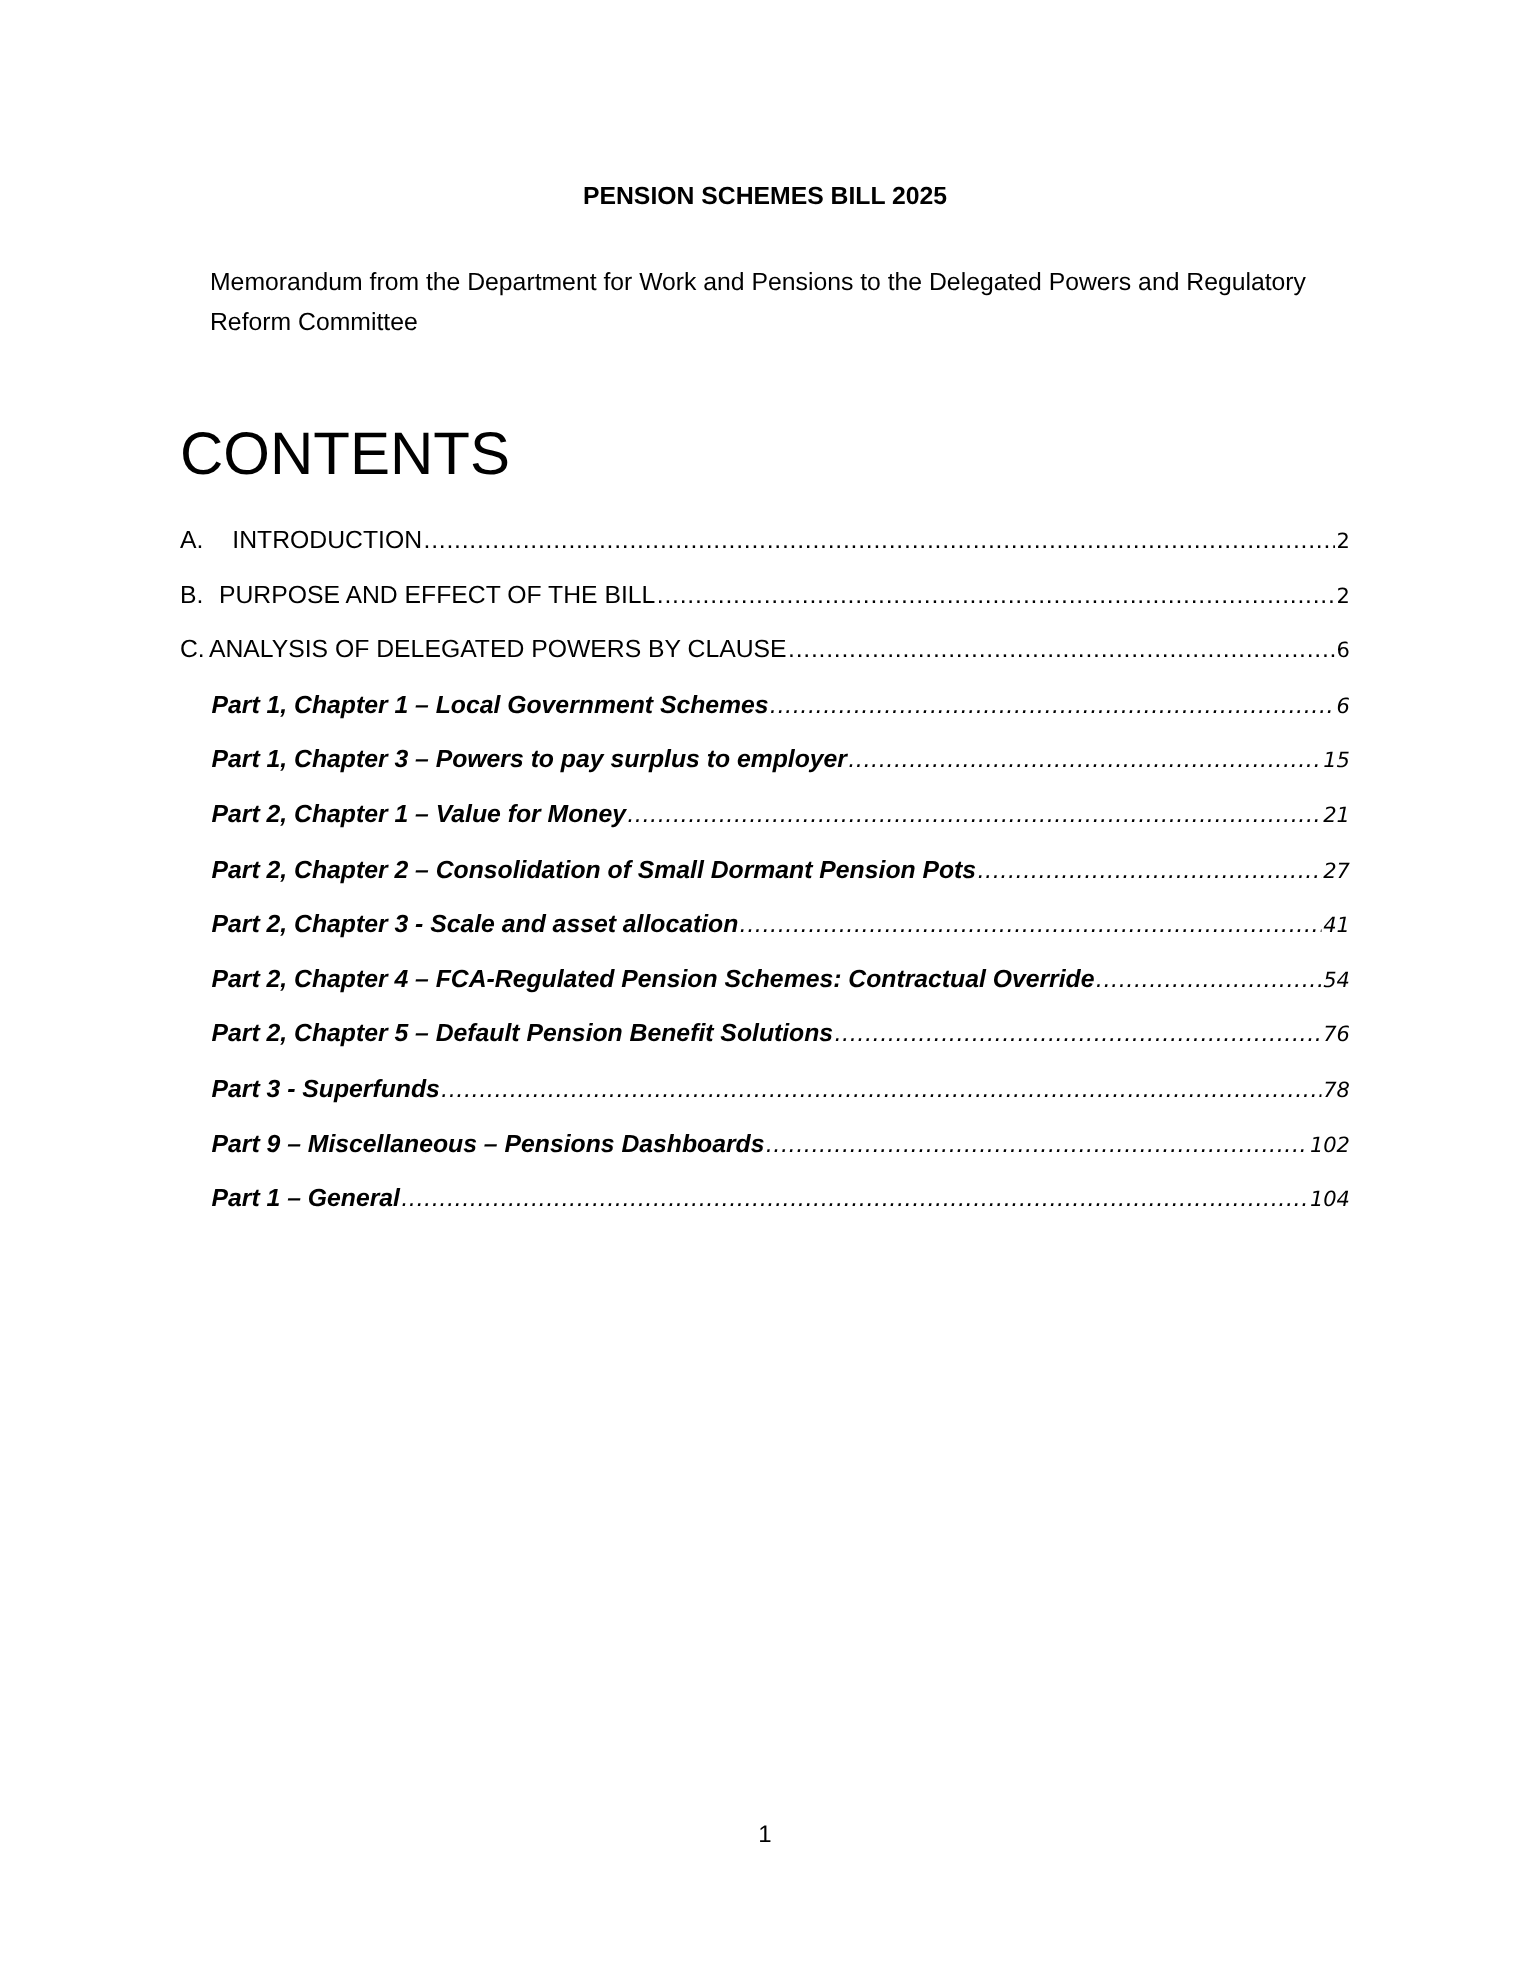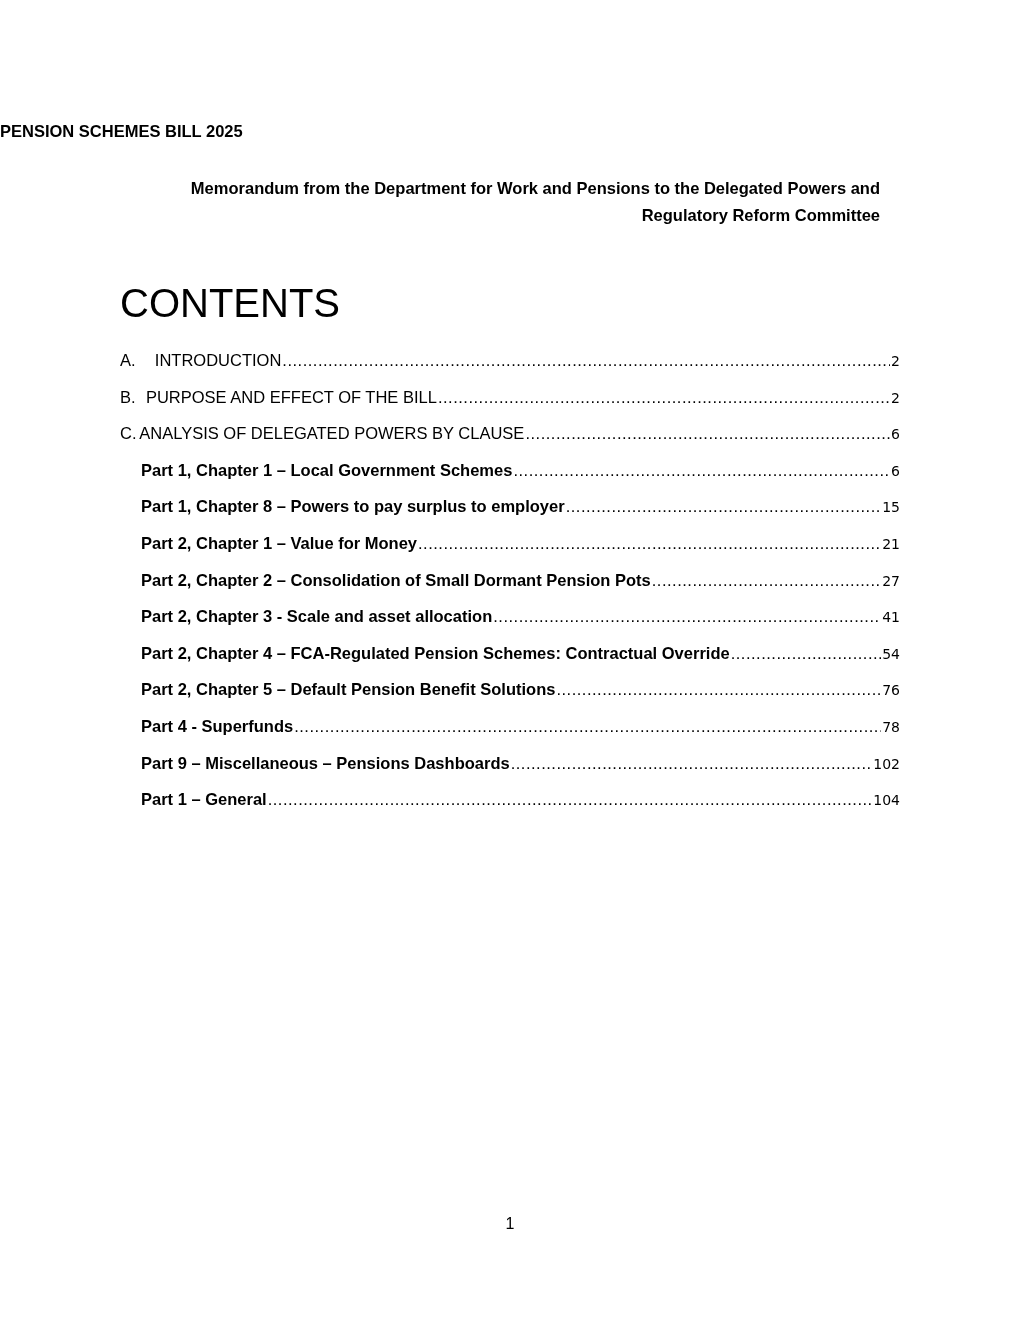--- a/index.html
+++ b/index.html
@@ -1,25 +1,25 @@
 <!DOCTYPE html>
 <html><head>
 <meta charset="utf-8">
 <style>
   html, body { margin: 0; padding: 0; background: #ffffff; }
   body { width: 1020px; height: 1320px; position: relative; overflow: hidden; color: #000; font-family: "Liberation Sans", sans-serif; }
   .page { position: absolute; left: 0; top: 0; width: 1020px; height: 1320px; }
-  .title { position: absolute; left: 0; width: 1020px; top: 122px; text-align: left; font-weight: bold; font-size: 16.5px; }
-  .subtitle { position: absolute; left: 140px; width: 740px; top: 175px; text-align: right; font-weight: bold; font-size: 16.5px; line-height: 27px; }
+  .title { position: absolute; left: 0; width: 1020px; top: 122px; text-align: center; font-weight: bold; font-size: 16.5px; }
+  .subtitle { position: absolute; left: 140px; width: 740px; top: 175px; text-align: left; font-weight: normal; font-size: 16.5px; line-height: 27px; }
   .contents-heading { position: absolute; left: 120px; top: 281px; font-size: 40px; font-weight: normal; }
   .toc { position: absolute; left: 120px; width: 780px; top: 351px; }
   .toc-row { display: flex; align-items: baseline; height: 36.6px; white-space: nowrap; }
   .toc-row.sub { padding-left: 21px; font-weight: bold; }
   .toc-row.top { font-size: 16.5px; }
-  .toc-row.sub { font-size: 16.5px; }
+  .toc-row.sub { font-size: 16.5px; font-style: italic; }
   .toc-letter { display: inline-block; width: 63px; }
   .toc-row.top.c .toc-letter { width: 58px; }
   .toc-text { flex: 0 0 auto; text-align: center; }
   .leader { flex: 1 1 auto; overflow: hidden; margin: 0 1px; font-weight: normal; letter-spacing: 0.5px; }
   .leader::before { content: "........................................................................................................................................................................................................................"; }
   .toc-page { flex: 0 0 auto; font-family: "DejaVu Sans", sans-serif; font-weight: normal; font-size: 14px; text-align: right; }
   .page-number { position: absolute; left: 0; width: 1020px; top: 1215px; text-align: center; font-size: 16px; }
 </style>
 </head>
 <body>
@@ -47,21 +47,21 @@
       <span class="toc-text">ANALYSIS OF DELEGATED POWERS BY CLAUSE</span>
       <span class="leader"></span>
       <span class="toc-page">6</span>
     </div>
     <div class="toc-row sub">
       <span class="toc-text">Part 1, Chapter 1 – Local Government Schemes</span>
       <span class="leader"></span>
       <span class="toc-page">6</span>
     </div>
     <div class="toc-row sub">
-      <span class="toc-text">Part 1, Chapter 8 – Powers to pay surplus to employer</span>
+      <span class="toc-text">Part 1, Chapter 3 – Powers to pay surplus to employer</span>
       <span class="leader"></span>
       <span class="toc-page">15</span>
     </div>
     <div class="toc-row sub">
       <span class="toc-text">Part 2, Chapter 1 – Value for Money</span>
       <span class="leader"></span>
       <span class="toc-page">21</span>
     </div>
     <div class="toc-row sub">
       <span class="toc-text">Part 2, Chapter 2 – Consolidation of Small Dormant Pension Pots</span>
@@ -77,21 +77,21 @@
       <span class="toc-text">Part 2, Chapter 4 – FCA-Regulated Pension Schemes: Contractual Override</span>
       <span class="leader"></span>
       <span class="toc-page">54</span>
     </div>
     <div class="toc-row sub">
       <span class="toc-text">Part 2, Chapter 5 – Default Pension Benefit Solutions</span>
       <span class="leader"></span>
       <span class="toc-page">76</span>
     </div>
     <div class="toc-row sub">
-      <span class="toc-text">Part 4 - Superfunds</span>
+      <span class="toc-text">Part 3 - Superfunds</span>
       <span class="leader"></span>
       <span class="toc-page">78</span>
     </div>
     <div class="toc-row sub">
       <span class="toc-text">Part 9 – Miscellaneous – Pensions Dashboards</span>
       <span class="leader"></span>
       <span class="toc-page">102</span>
     </div>
     <div class="toc-row sub">
       <span class="toc-text">Part 1 – General</span>

